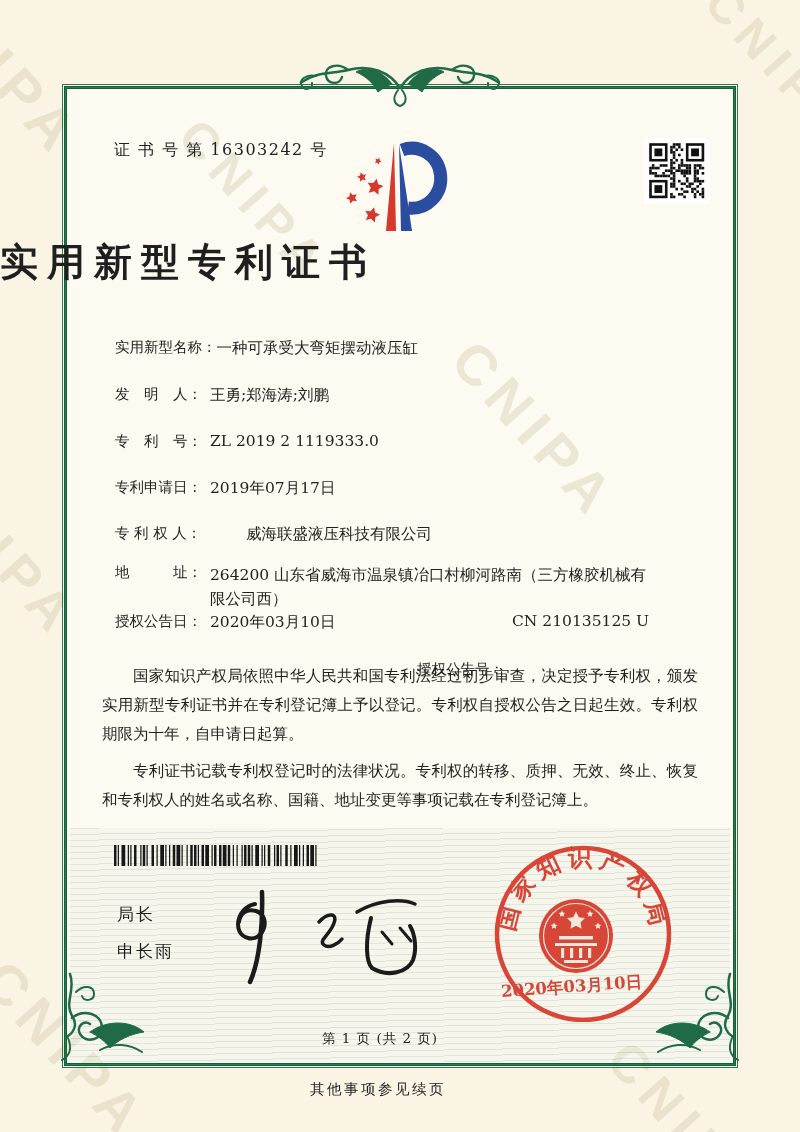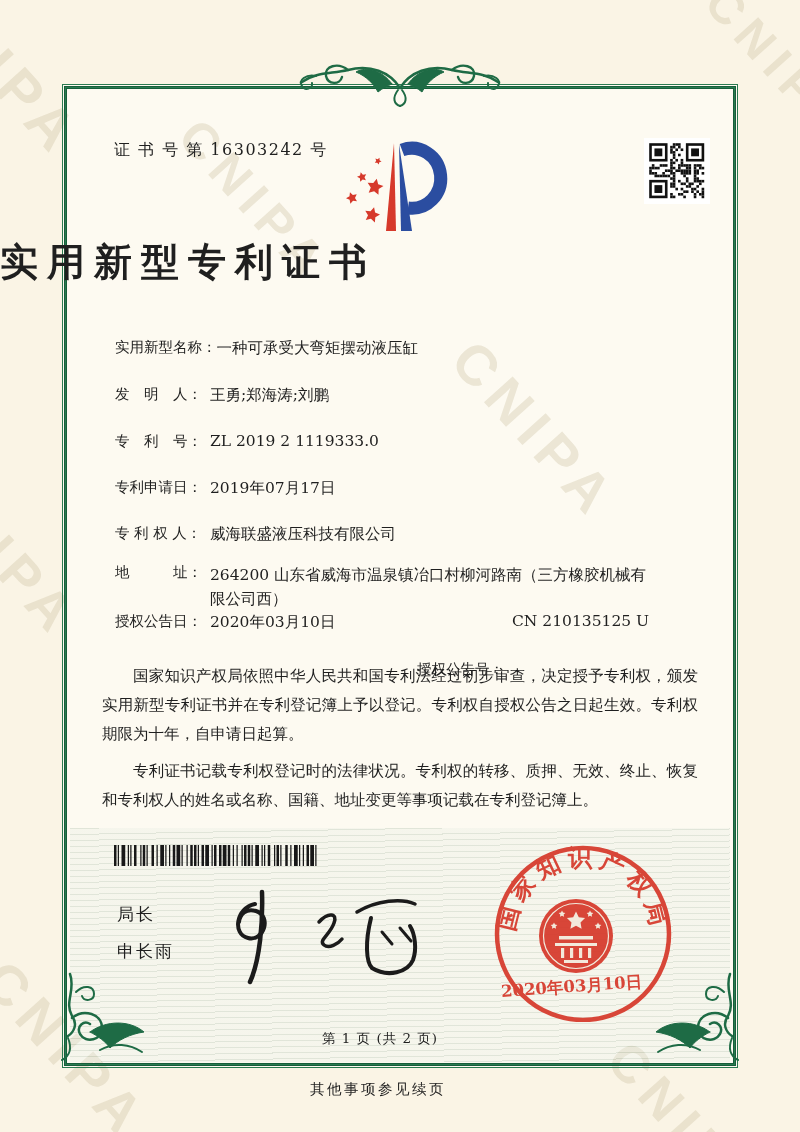--- a/index.html
+++ b/index.html
@@ -267,21 +267,21 @@
     <span class="val">一种可承受大弯矩摆动液压缸</span>
   </div>
   <div class="abs z5 row" style="top:432px;">
     <span class="lbl">专　利　号：</span>
     <span class="val">ZL 2019 2 1119333.0</span>
   </div>
   <div class="abs z5 row" style="top:478px;">
     <span class="lbl">专利申请日：</span>
     <span class="val">2019年07月17日</span>
   </div>
-  <div class="abs z5 row" style="top:524px;">
+  <div class="abs z5 row" style="top:524px;gap:36px;">
     <span class="lbl">专 利 权 人：</span>
     <span class="val">威海联盛液压科技有限公司</span>
   </div>
   <div class="abs z5 row" style="top:563px;">
     <span class="lbl">地　　　址：</span>
     <span class="val wrap">264200 山东省威海市温泉镇冶口村柳河路南（三方橡胶机械有限公司西）</span>
   </div>
   <div class="abs z5 row" style="top:612px;">
     <span class="lbl">授权公告日：</span>
     <span class="g-val">2020年03月10日</span>

